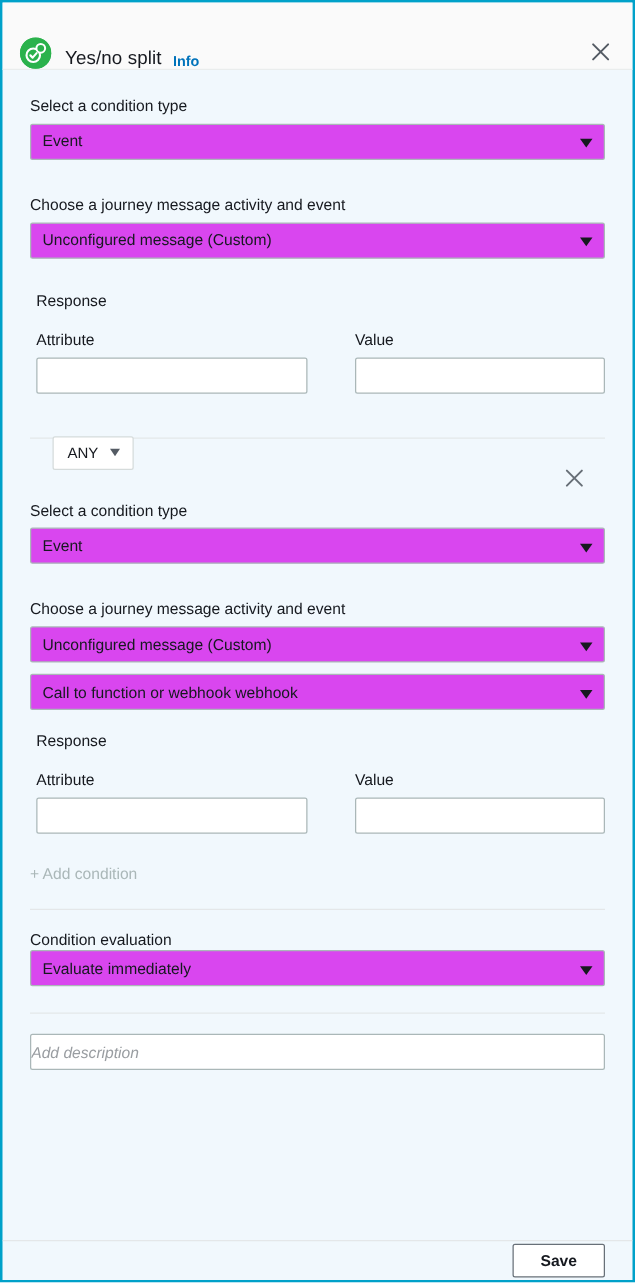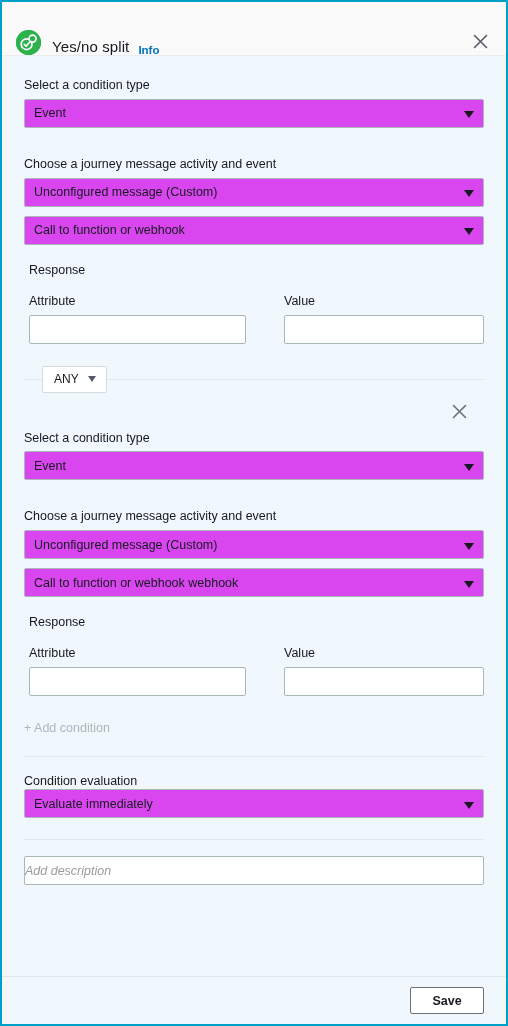--- a/index.html
+++ b/index.html
@@ -135,21 +135,21 @@
   }
   .any-divider .rule {
     position: absolute;
     left: 22px; right: 22px;
     top: 13px;
     height: 1px;
     background: #e4e7e9;
   }
   .any-box {
     position: absolute;
-    left: 40px; top: 0;
+    left: 40px; top: 12px;
     height: 27px;
     background: #ffffff;
     border: 1px solid #d5dbdb;
     border-radius: 2px;
     display: flex;
     align-items: center;
     padding: 0 10px 0 11px;
     font-size: 12px;
     color: #16191f;
     cursor: pointer;
@@ -203,21 +203,21 @@
     color: #16191f;
     margin: 0 0 5px 0;
   }
   .desc-label b { font-weight: bold; }
   .desc-label i { font-style: italic; }
 
   
   .panel-footer {
     position: absolute;
     left: 0; right: 0; bottom: 0;
-    height: 48px;
+    height: 32px;
     border-top: 1px solid #e4e7e9;
     display: flex;
     align-items: center;
     justify-content: flex-end;
     padding-right: 22px;
   }
   .save-btn {
     min-width: 74px;
     height: 27px;
     background: #ffffff;
@@ -266,24 +266,20 @@
       </div>
 
       <div style="height:28px"></div>
       <div class="field-label">Choose a journey message activity and event</div>
       <div class="select">
         <span>Unconfigured message (Custom)</span>
         <span class="caret"></span>
       </div>
 
       <div style="height:9px"></div>
-      <div class="select">
-        <span>Call to function or webhook</span>
-        <span class="caret"></span>
-      </div>
 
       <div style="height:17px"></div>
       <div class="field-label indent">Response</div>
 
       <div style="height:9px"></div>
       <div class="response-row">
         <div class="response-col-a">
           <div class="field-label">Attribute</div>
           <input class="text-input" type="text" value="" style="">
         </div>

